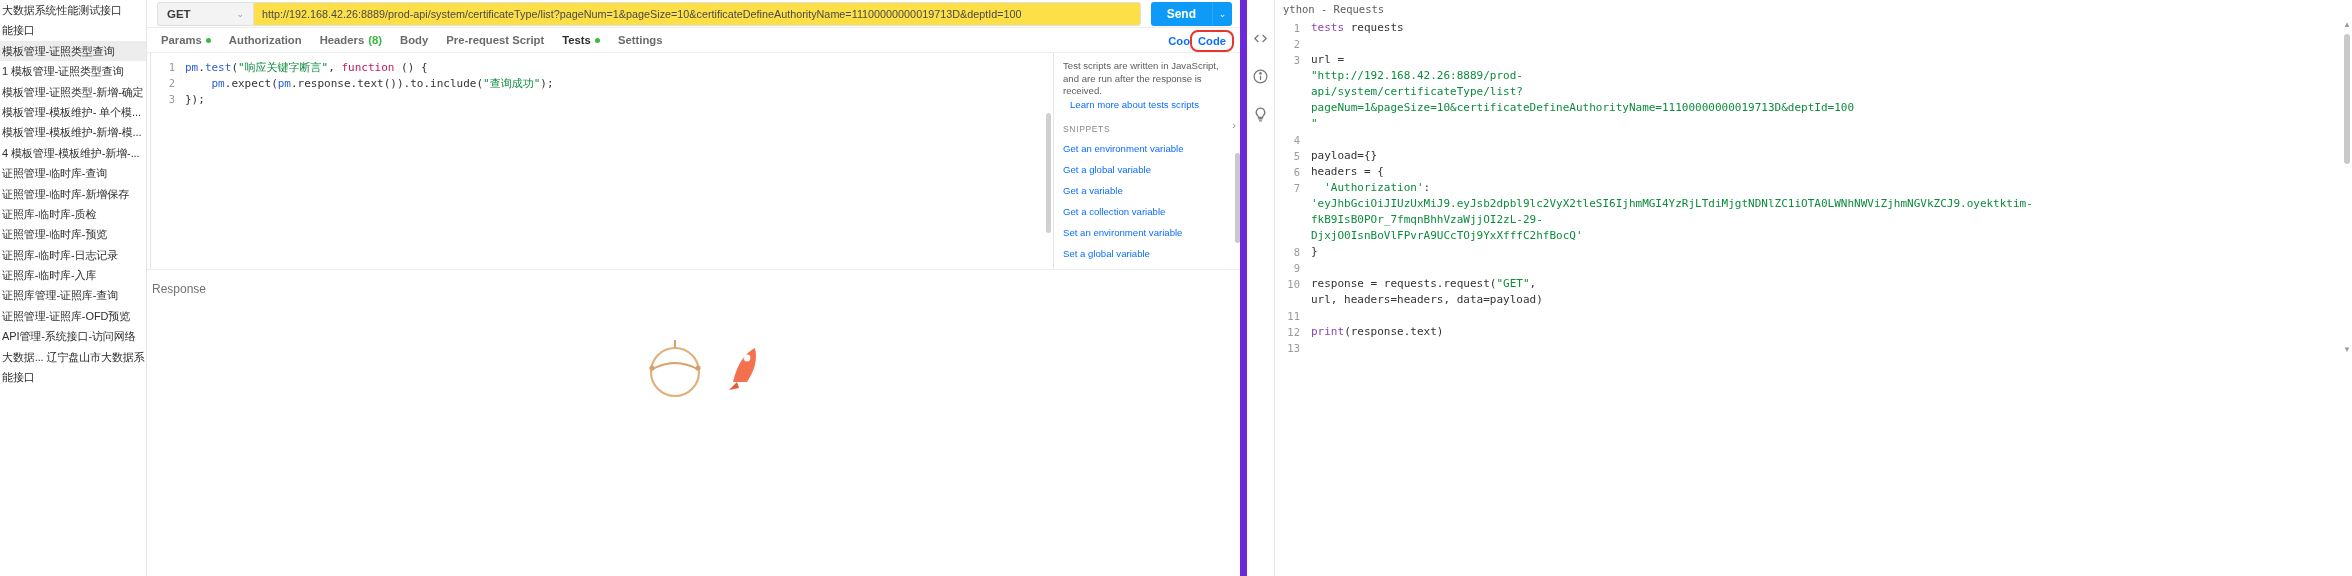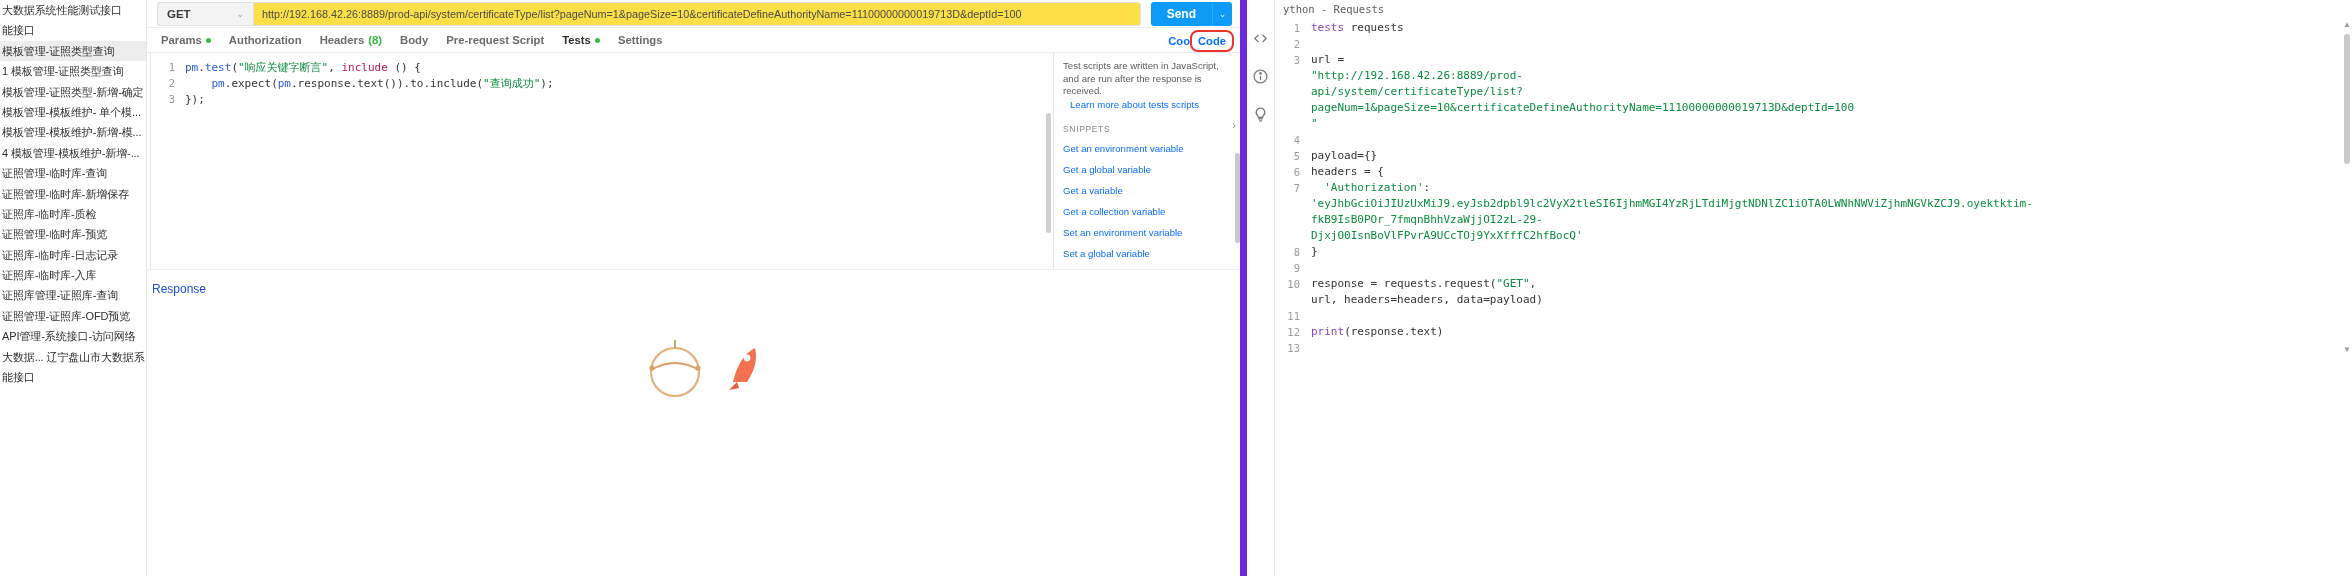--- a/index.html
+++ b/index.html
@@ -117,21 +117,21 @@
   .snip-intro { font-size: 9.6px; color: #5d5d5d; line-height: 12.5px; }
   .snip-link { font-size: 9.6px; color: #0d6efd; display: block; margin-top: 1px; padding-left: 7px; }
   .snip-head { font-size: 8.6px; color: #8a8a8a; letter-spacing: .6px;
                margin-top: 14px; margin-bottom: 4px; }
   .snip-item { font-size: 9.6px; color: #0d6efd; line-height: 21px; white-space: nowrap; }
   .snip-arrow { position: absolute; right: 4px; top: 66px; font-size: 11px; color: #8a8a8a; }
   .snip-scroll { position: absolute; right: 0px; top: 100px; width: 5px; height: 90px;
                  background: #c9c9c9; border-radius: 3px; }
 
   
-  .response-label { font-size: 12px; color: #1d4ed8; padding: 12px 0 0 5px; }
+  .response-label { font-size: 12px; color: #737373; padding: 12px 0 0 5px; }
   .resp-art { position: relative; height: 120px; }
   .resp-art svg { position: absolute; left: 500px; top: 28px; }
 
   
   .rail { width: 28px; flex: 0 0 28px; height: 576px;
           border-right: 1px solid #e6e6e6; padding-top: 30px;
           display: flex; flex-direction: column; align-items: center; gap: 21px; }
   .rail-ic { width: 17px; height: 17px; color: #7a7a7a; }
 
   
@@ -228,21 +228,21 @@
         <span class="cookies-link">Coo</span>
         <span class="code-btn">Code</span>
       </div>
     </div>
 
     <div class="editor-wrap">
       <div class="editor">
         <div id="code-lines" style="padding-top:6px">
             <div class="code-line">
               <span class="ln">1</span>
-              <span class="ctext"><span class="t-blue">pm</span><span class="t-dark">.</span><span class="t-blue">test</span><span class="t-dark">(</span><span class="t-green">"响应关键字断言"</span><span class="t-dark">, </span><span class="t-pink">include</span><span class="t-dark"> () {</span></span>
+              <span class="ctext"><span class="t-blue">pm</span><span class="t-dark">.</span><span class="t-blue">test</span><span class="t-dark">(</span><span class="t-green">"响应关键字断言"</span><span class="t-dark">, </span><span class="t-pink">function</span><span class="t-dark"> () {</span></span>
             </div>
             <div class="code-line">
               <span class="ln">2</span>
               <span class="ctext"><span class="t-dark">    </span><span class="t-blue">pm</span><span class="t-dark">.</span><span class="t-dark">expect</span><span class="t-dark">(</span><span class="t-blue">pm</span><span class="t-dark">.response.text()).to.include(</span><span class="t-green">"查询成功"</span><span class="t-dark">);</span></span>
             </div>
             <div class="code-line">
               <span class="ln">3</span>
               <span class="ctext"><span class="t-dark">});</span></span>
             </div>
           </div>

